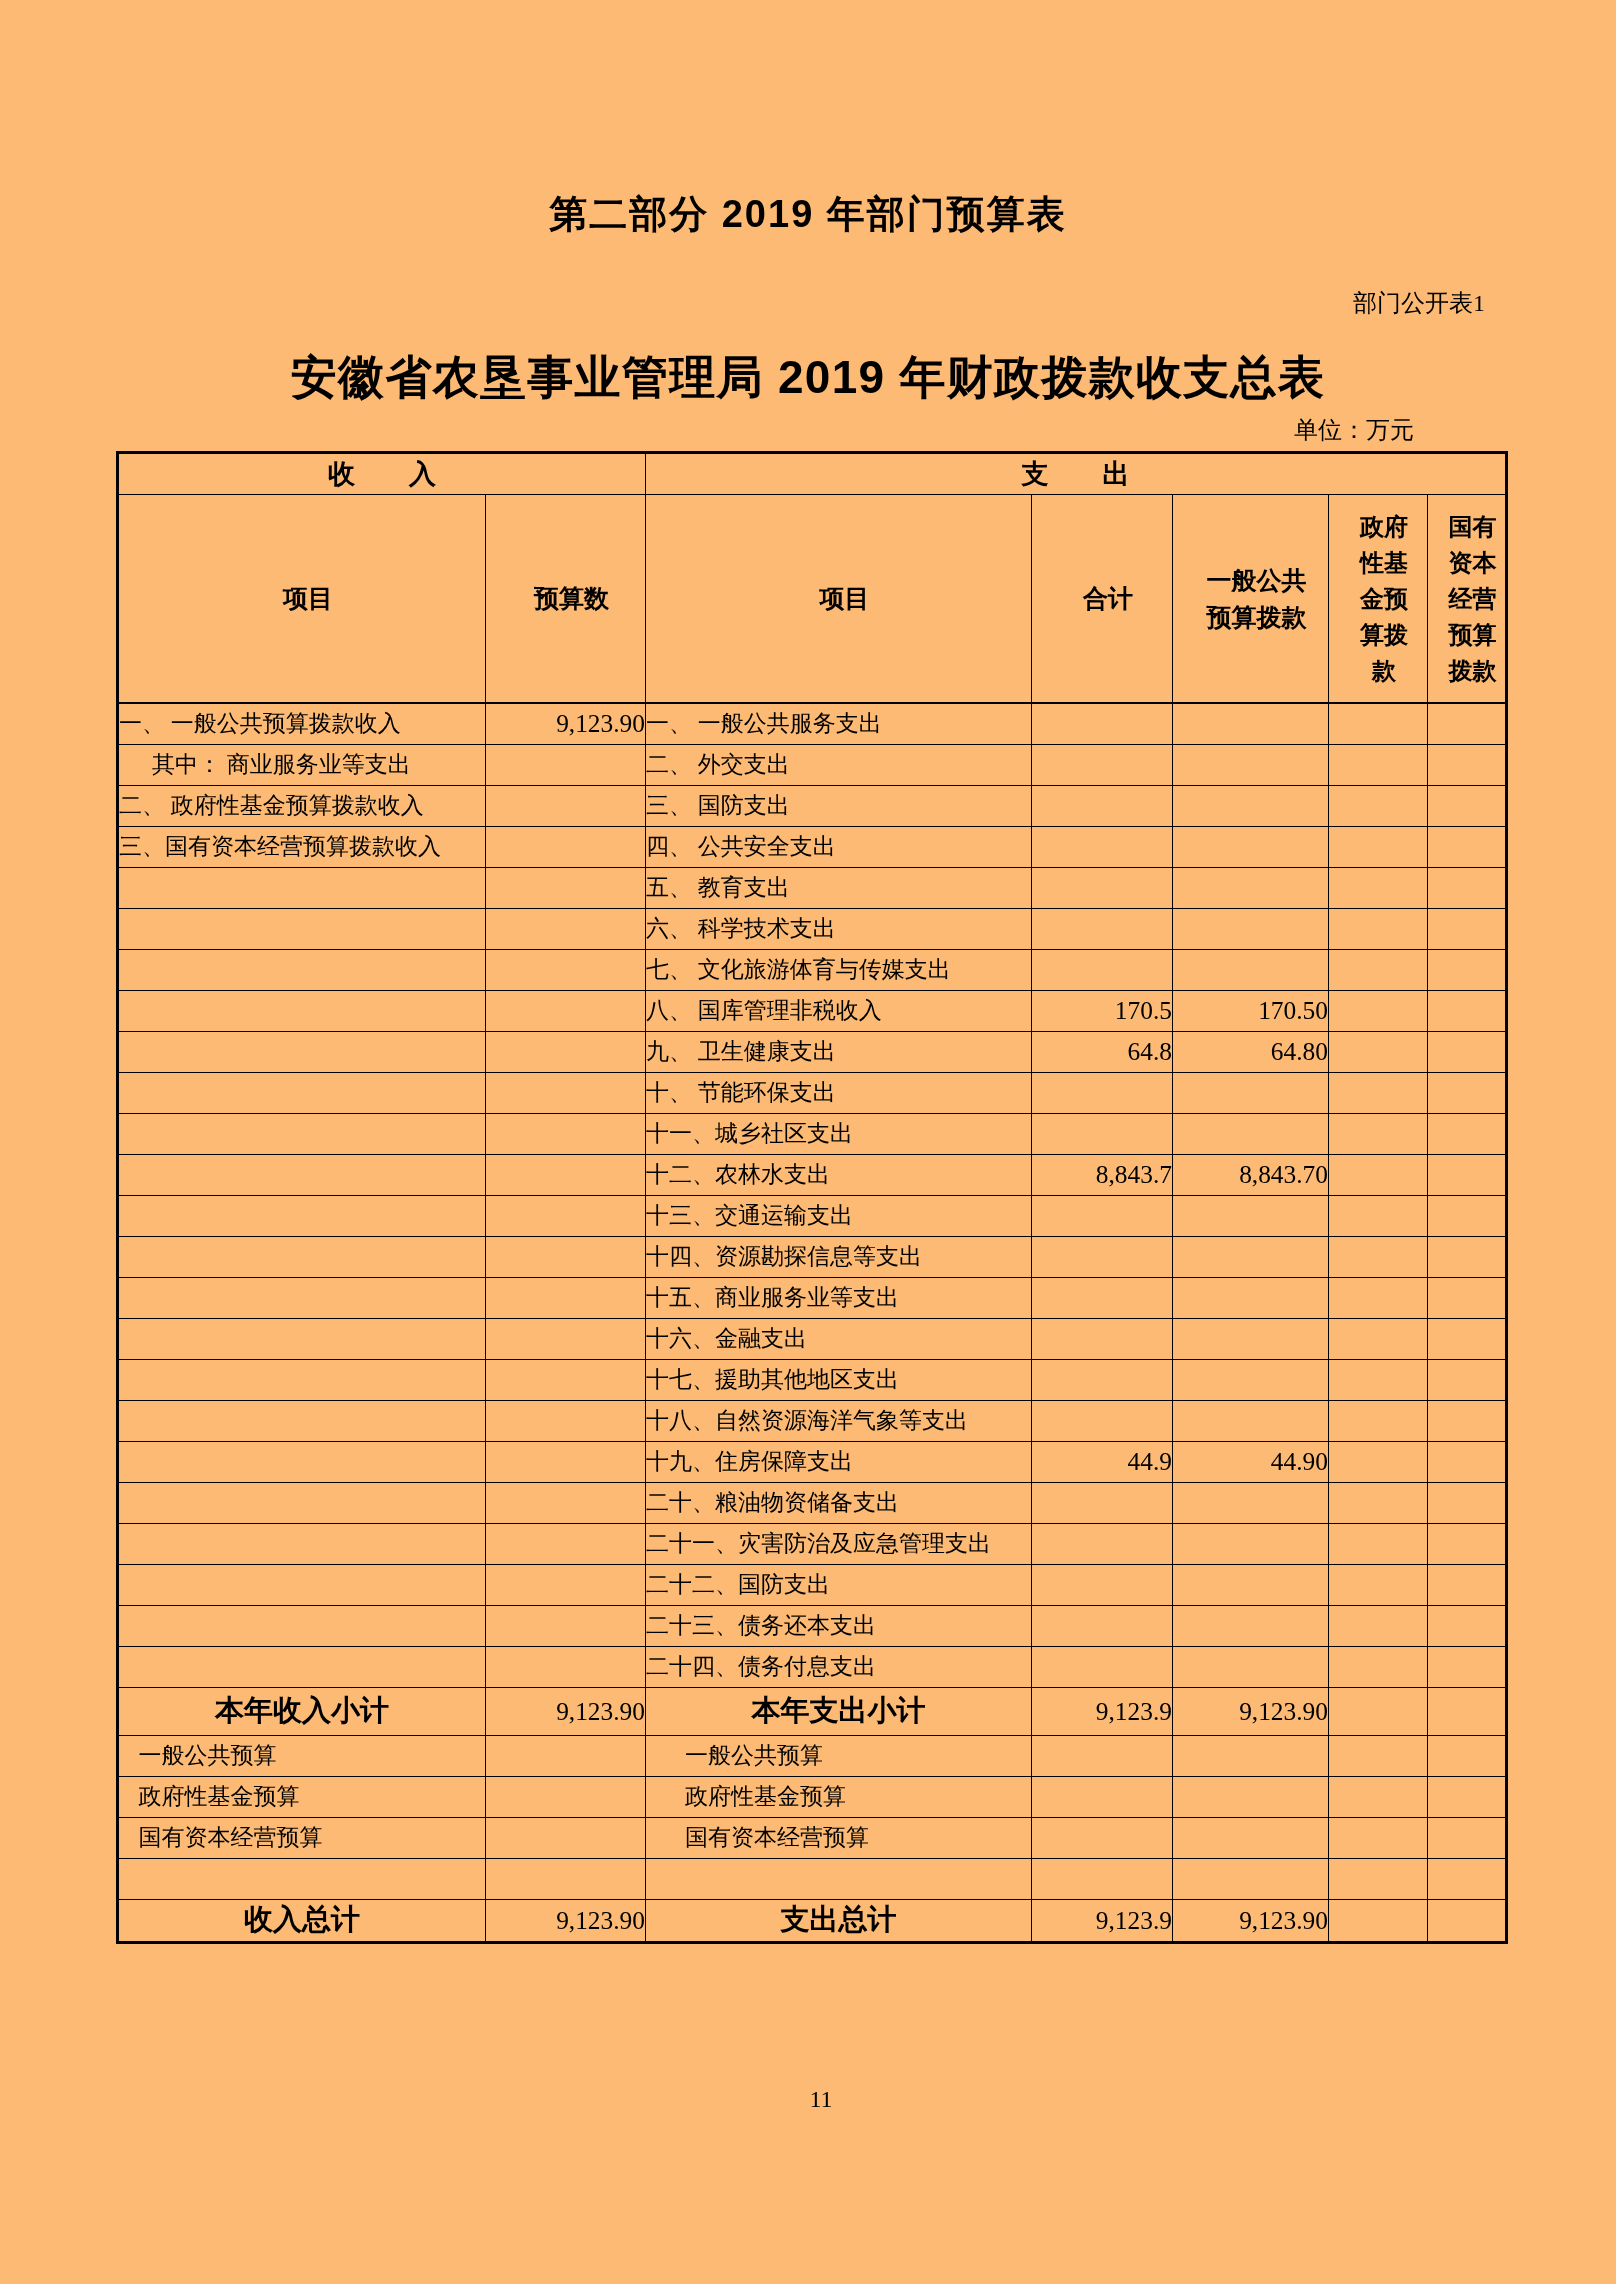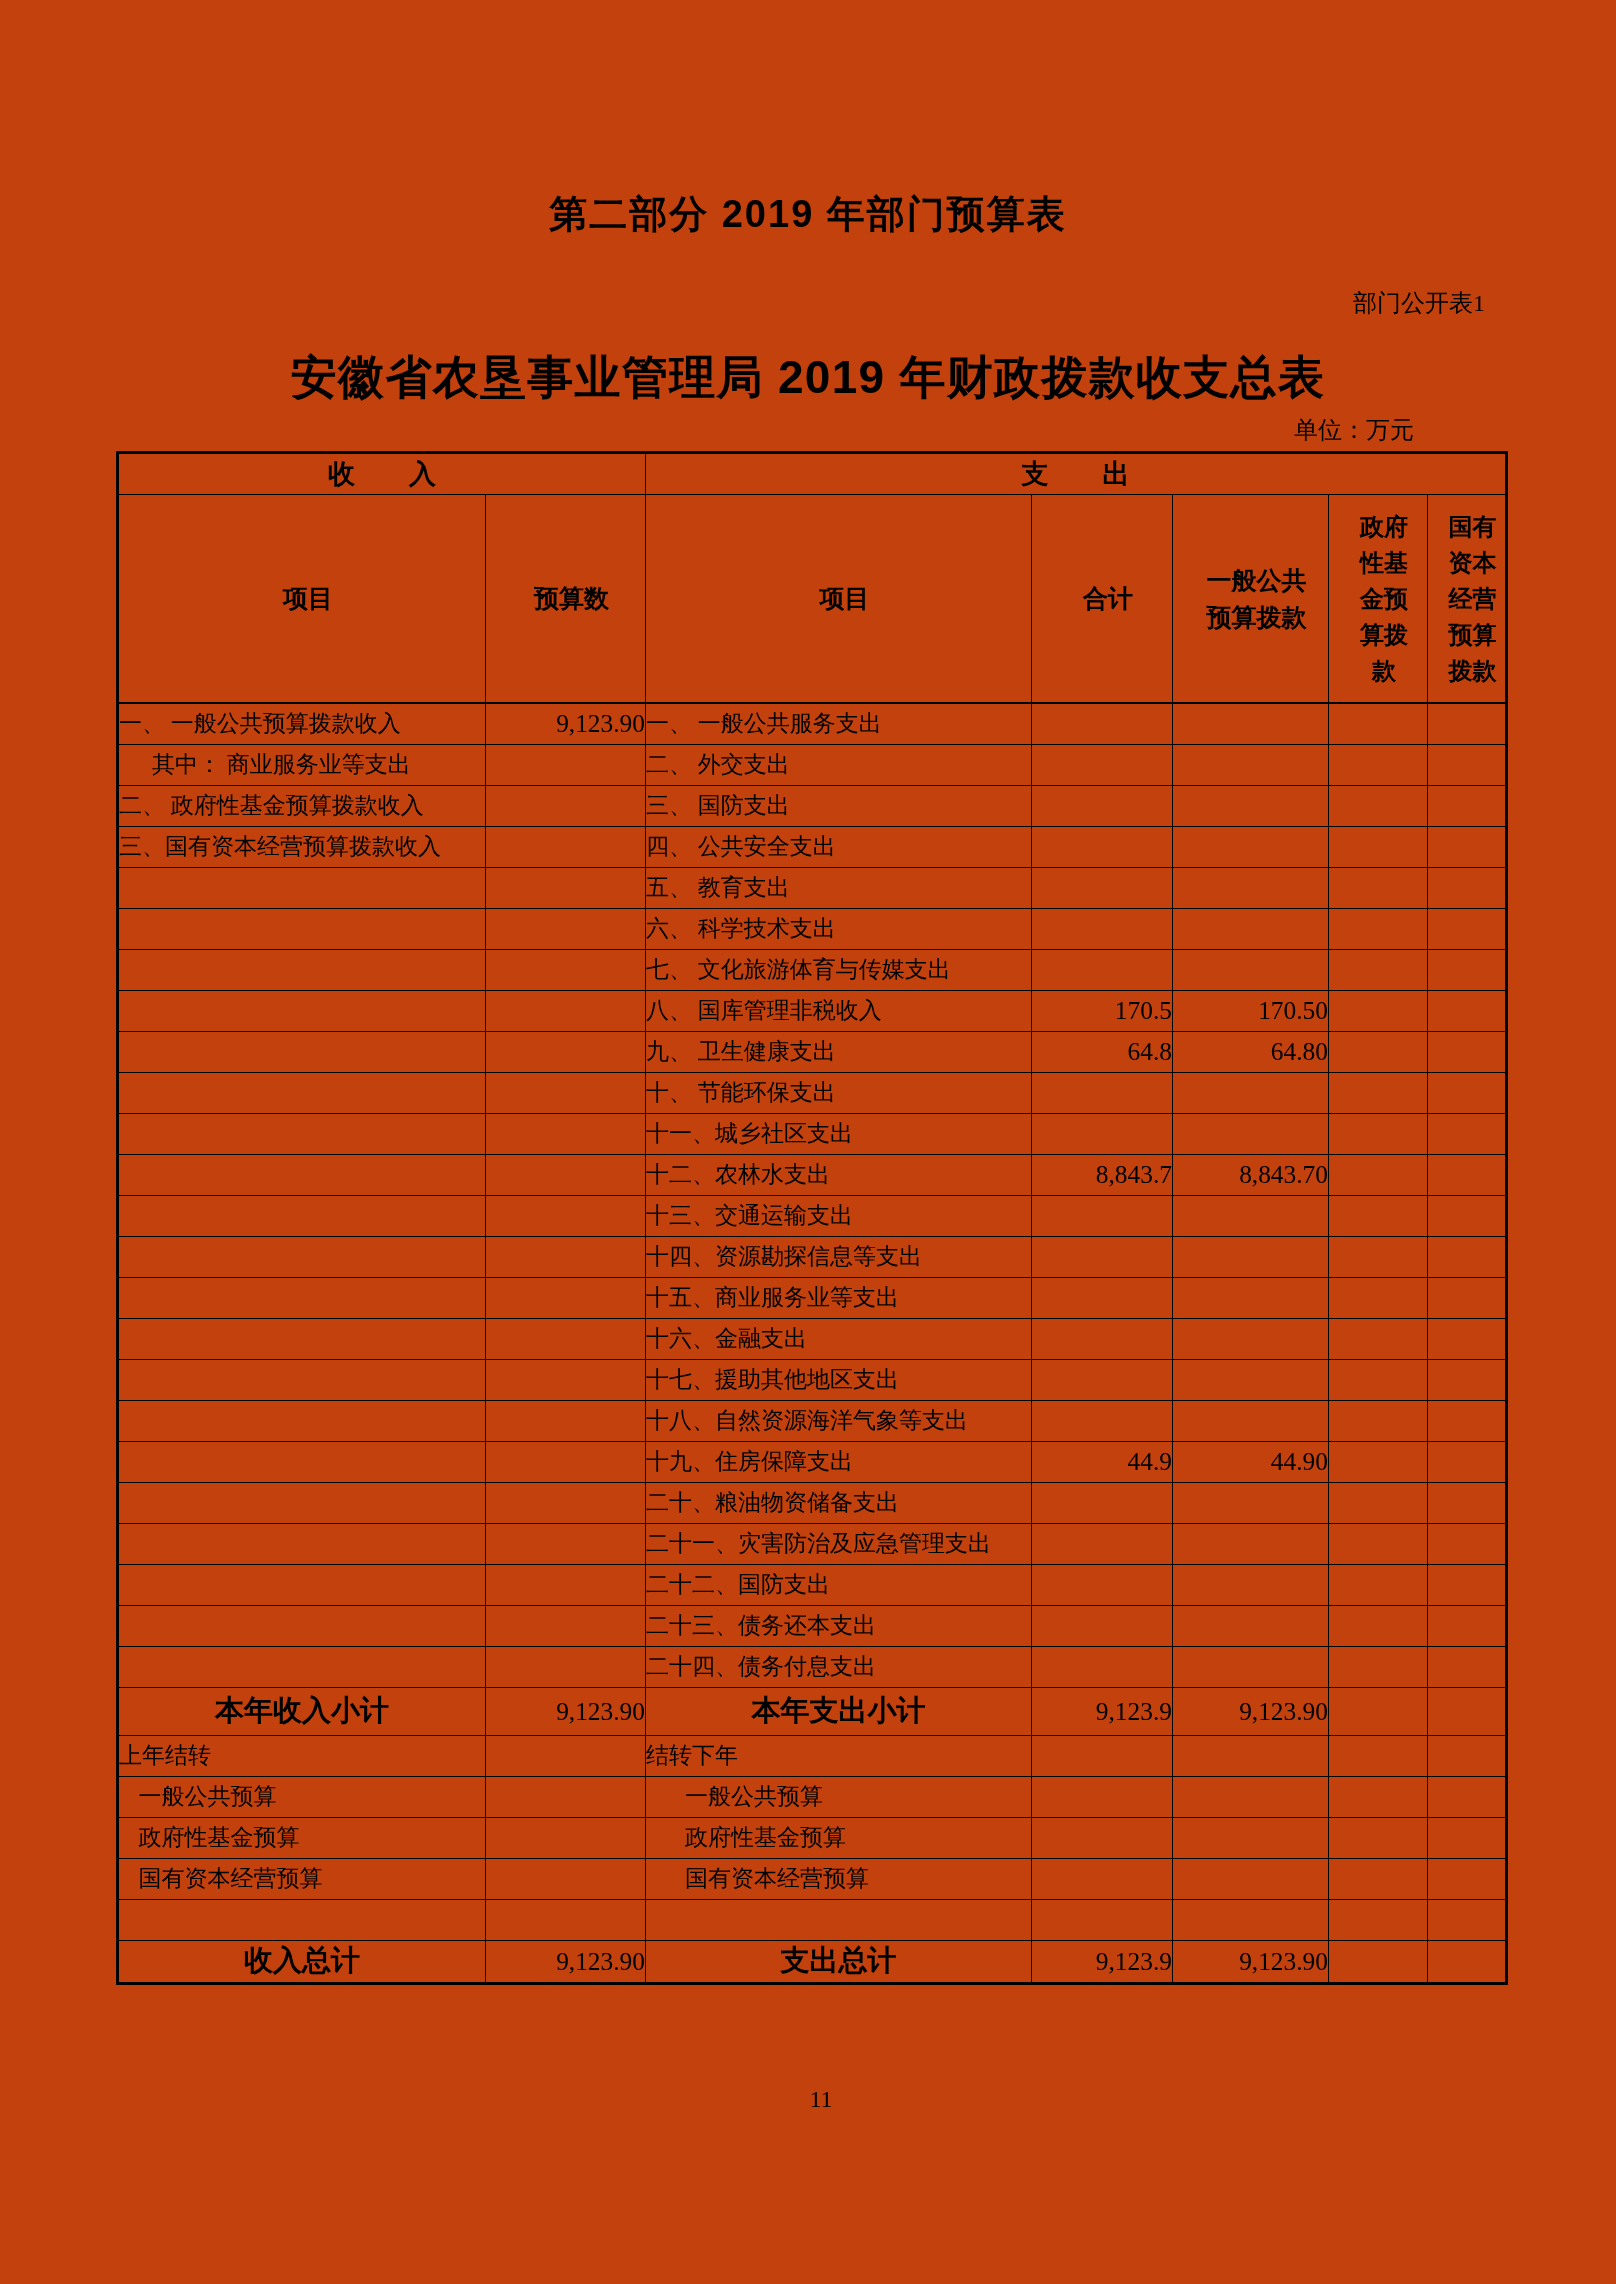--- a/index.html
+++ b/index.html
@@ -4,21 +4,21 @@
 <style>
   html, body {
     margin: 0;
     padding: 0;
     background: #ffffff;
   }
   .sheet {
     position: relative;
     width: 1616px;
     height: 2284px;
-    background: #c2410c;
+    background: #fdba74;
     color: #000000;
     font-family: "Liberation Serif", serif;
     overflow: hidden;
   }
   .section-title {
     position: absolute;
     top: 189px;
     left: 0;
     width: 1616px;
     text-align: center;
@@ -397,29 +397,20 @@
         <tr style="height: 48px;">
           <td class="c-label t">本年收入小计</td>
           <td class="c-val">9,123.90</td>
           <td class="c-label t">本年支出小计</td>
           <td class="c-val">9,123.9</td>
           <td class="c-val">9,123.90</td>
           <td class="c-val"></td>
           <td class="c-val"></td>
         </tr>
         <tr>
-          <td class="c-label">上年结转</td>
-          <td class="c-val"></td>
-          <td class="c-label">结转下年</td>
-          <td class="c-val"></td>
-          <td class="c-val"></td>
-          <td class="c-val"></td>
-          <td class="c-val"></td>
-        </tr>
-        <tr>
           <td class="c-label s3">一般公共预算</td>
           <td class="c-val"></td>
           <td class="c-label s4">一般公共预算</td>
           <td class="c-val"></td>
           <td class="c-val"></td>
           <td class="c-val"></td>
           <td class="c-val"></td>
         </tr>
         <tr>
           <td class="c-label s3">政府性基金预算</td>

